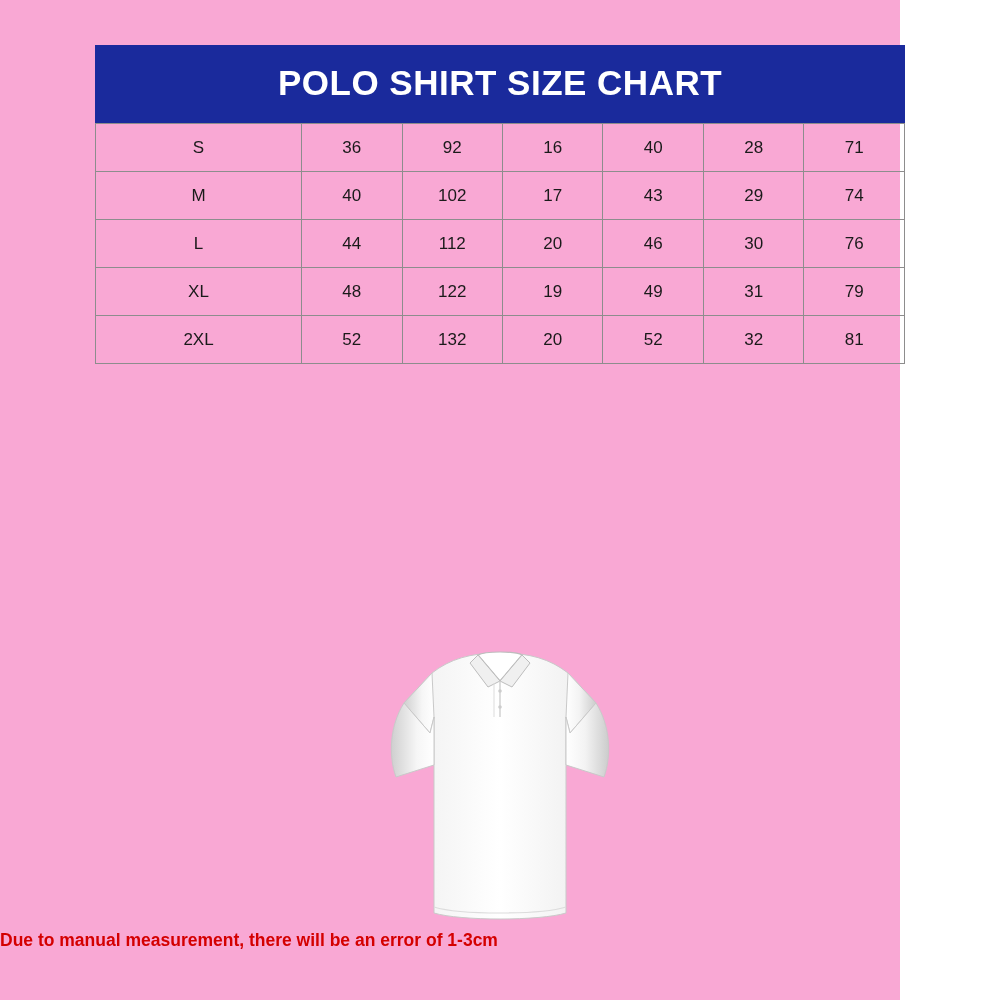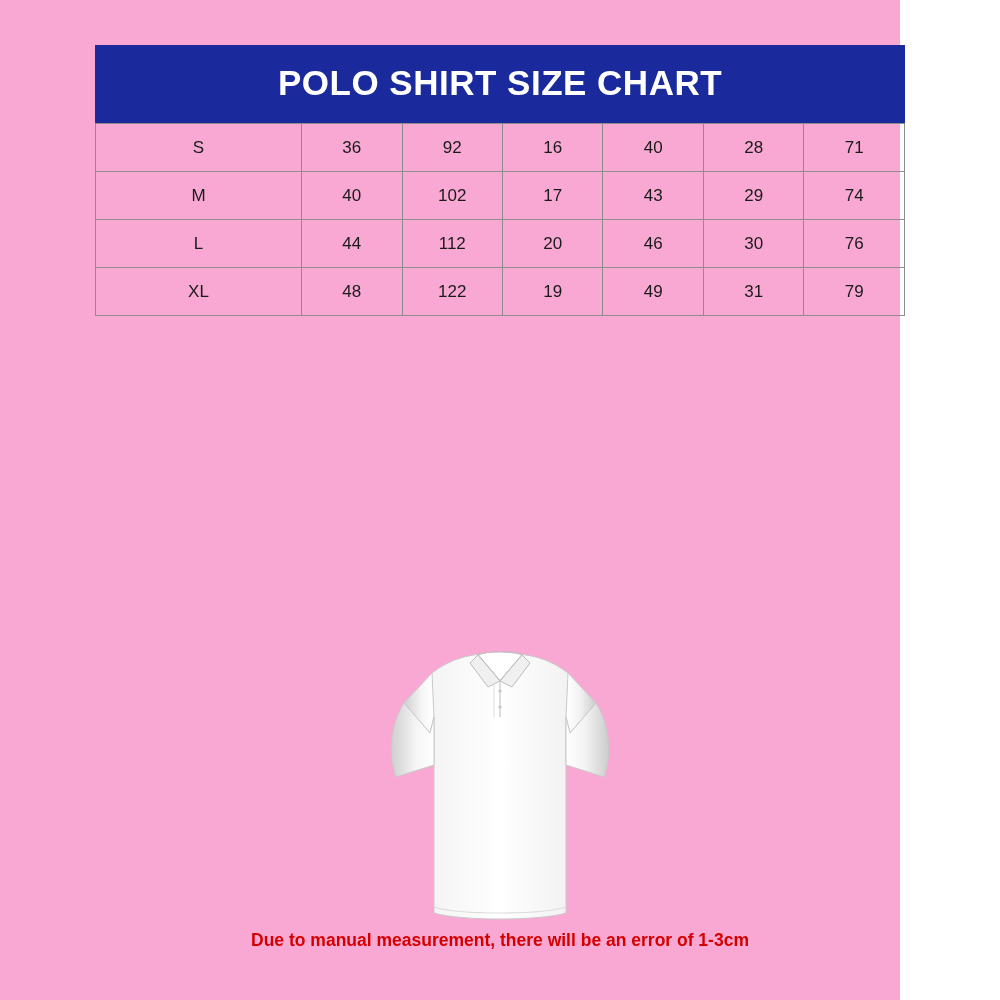--- a/index.html
+++ b/index.html
@@ -94,21 +94,20 @@
     top: 0;
     width: 260px;
     height: 300px;
   }
 
   .note {
     position: absolute;
     left: 0;
     top: 930px;
     width: 1000px;
-    text-align: center;
     color: #d40000;
     font-size: 17.5px;
     font-weight: bold;
   }
 </style>
 </head>
 <body>
 
 <div class="page">
 
@@ -156,20 +155,29 @@
           <td>76</td>
         </tr>
         <tr>
           <td class="size-cell">XL</td>
           <td>48</td>
           <td>122</td>
           <td>19</td>
           <td>49</td>
           <td>31</td>
           <td>79</td>
+        </tr>
+        <tr>
+          <td class="size-cell">2XL</td>
+          <td>52</td>
+          <td>132</td>
+          <td>20</td>
+          <td>52</td>
+          <td>32</td>
+          <td>81</td>
         </tr>
       </tbody>
     </table>
   </div>
 
   <div class="illus">
 
     <svg class="shirt-svg" viewBox="0 0 260 300">
       <defs>
         <linearGradient id="shade" x1="0" y1="0" x2="1" y2="0">

